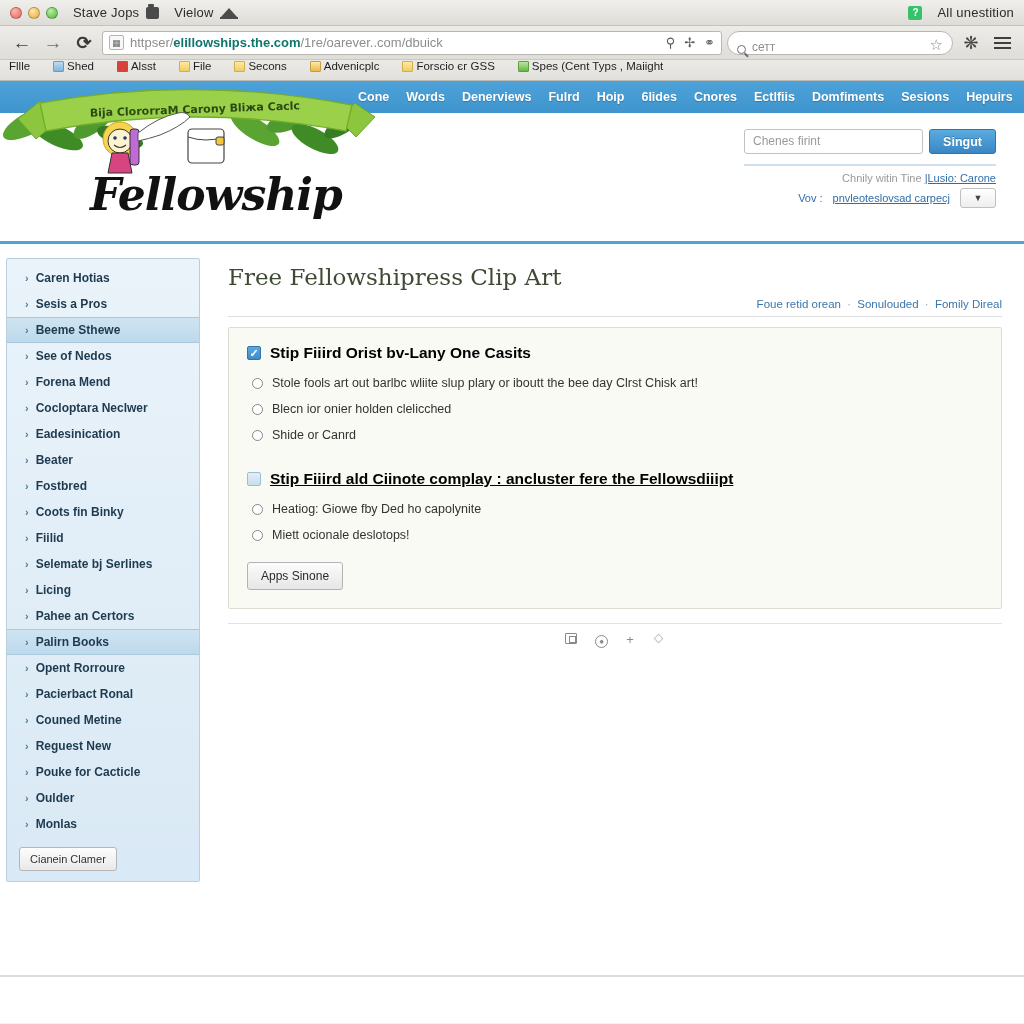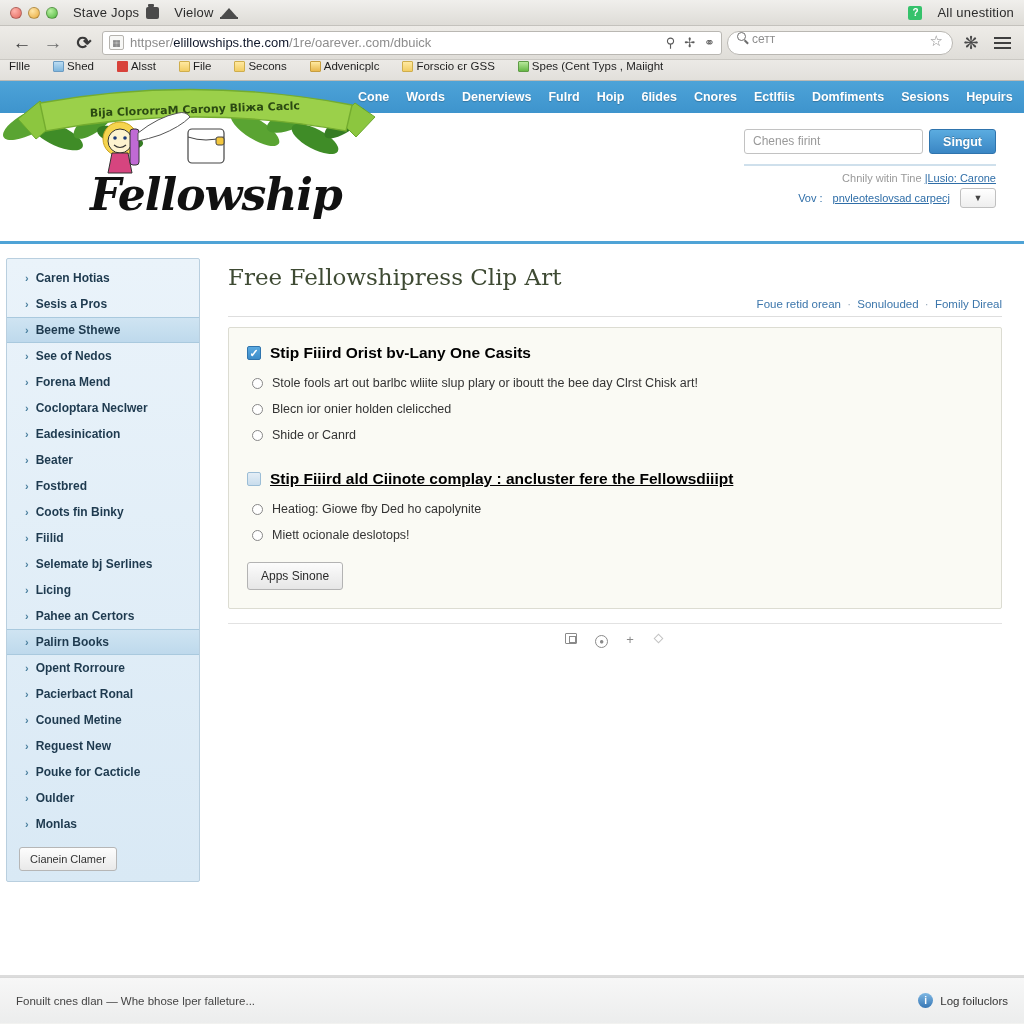--- a/index.html
+++ b/index.html
@@ -43,26 +43,26 @@
   .navbtn.active { color:#3c3c3c; }
   .reload { font-size:18px; color:#3a3a3a; font-weight:bold; }
 
   .urlbar {
     flex:1; height:24px; background:#fff; border:1px solid #b9b7b2; border-radius:3px;
     display:flex; align-items:center; padding:0 6px; gap:6px; min-width:0;
   }
   .url-favicon { width:15px;height:15px;border:1px solid #b5b3ae;border-radius:2px;background:#f7f7f5;
                  font-size:9px;color:#6a6a6a;text-align:center;line-height:14px;flex:none;}
   .url-text { font-size:13px; color:#8d8d8d; white-space:nowrap; overflow:hidden; flex:1; }
-  .url-text b { color:#0f172a; font-weight:normal; }
+  .url-text b { color:#0f766e; font-weight:bold; }
   .url-icons { display:flex; gap:9px; align-items:center; color:#5b5b5b; font-size:13px; flex:none; }
 
   .searchbar {
     width:226px; height:24px; background:#fff; border:1px solid #b9b7b2; border-radius:13px;
-    display:flex; align-items:flex-start; padding:0 9px; gap:6px; flex:none;
+    display:flex; align-items:flex-end; padding:0 9px; gap:6px; flex:none;
   }
   .search-q { font-size:12px; color:#8e8e8e; flex:1; }
   .mag { width:9px;height:9px;border:1.6px solid #6d6d6d;border-radius:50%;position:relative;flex:none;}
   .mag:after{content:"";position:absolute;right:-4px;bottom:-3px;width:5px;height:1.6px;background:#6d6d6d;transform:rotate(45deg);}
   .star { color:#8a8a8a; font-size:15px; }
   .ext-icon { font-size:18px; color:#4a4a4a; }
   .ham { display:flex;flex-direction:column;gap:3px; }
   .ham span { display:block; width:17px;height:2px;background:#3f3f3f; }
 
   .bookmarks {
@@ -499,20 +499,13 @@
       <div class="tool-row">
         <span class="ti"><span class="ti-box"></span></span>
         <span class="ti"><span class="ti-circ">●</span></span>
         <span class="ti">+</span>
         <span class="ti"><span class="ti-diam"></span></span>
       </div>
     </div>
   </div>
 
   <div class="page-strip"></div>
-  <div class="statusbar">
-    <div class="status-left">Fonuilt cnes dlan — Whe bhose lper falleture...</div>
-    <div class="status-right">
-      <span class="info-ic">i</span>
-      <span>Log foiluclors</span>
-    </div>
-  </div>
 </div>
 
 </body></html>

